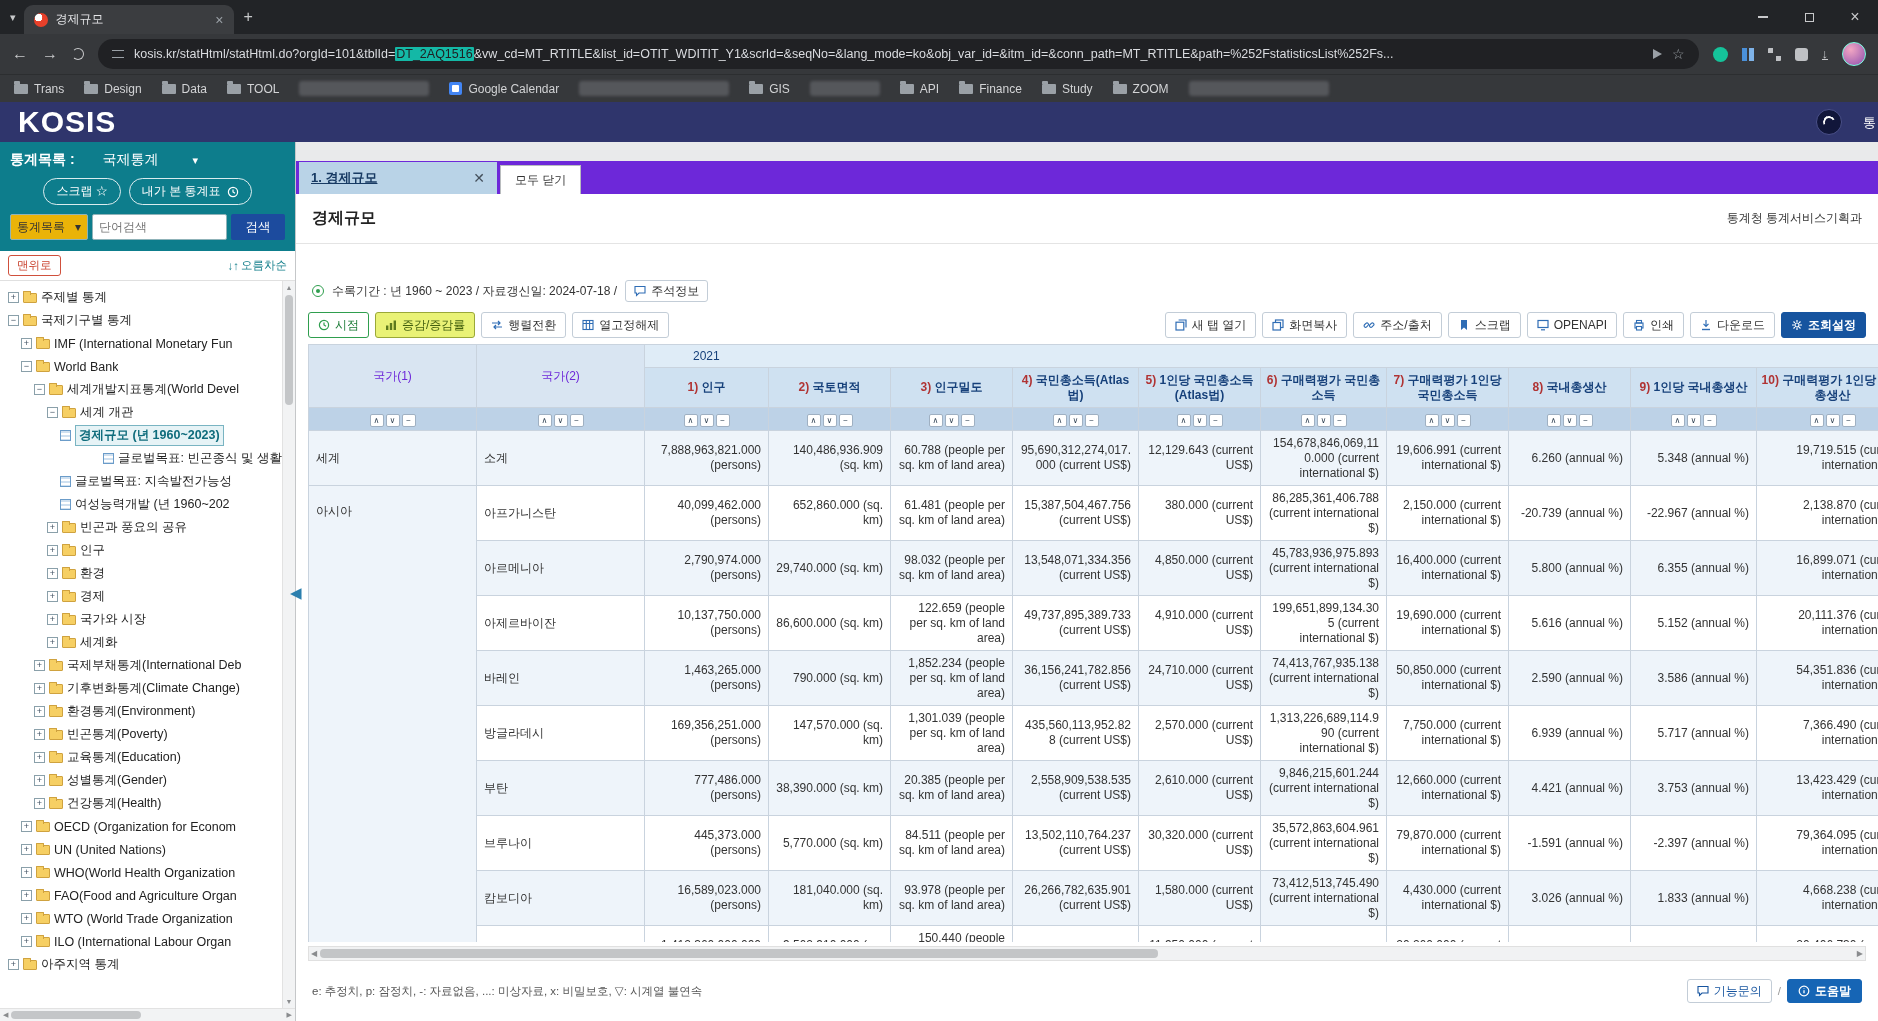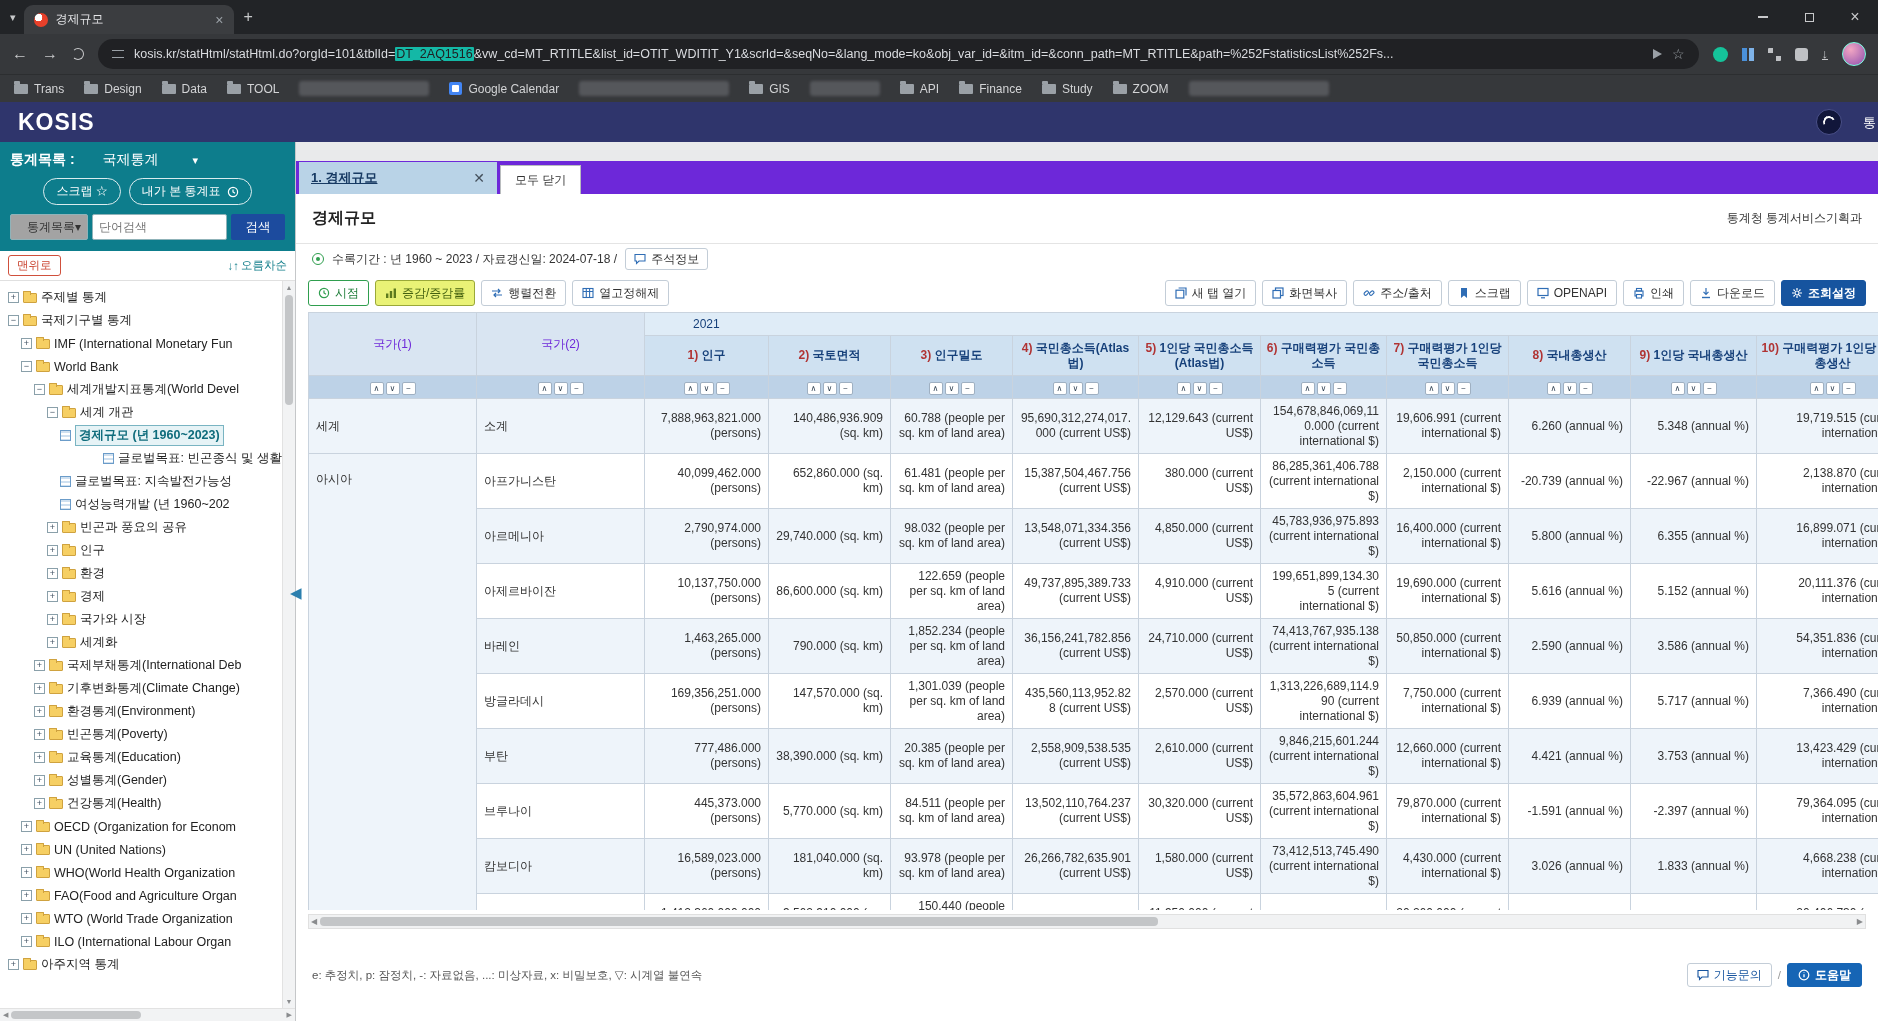--- a/index.html
+++ b/index.html
@@ -40,39 +40,39 @@
   .bookmarks{height:28px;background:#36383b;display:flex;align-items:center;padding:0 14px;gap:20px;border-top:1px solid #2c2e30;overflow:hidden;}
   .bm-item{display:flex;align-items:center;gap:6px;color:#d3d4d6;font-size:12px;flex:none;}
   .bm-folder{width:14px;height:10px;background:#9aa0a6;border-radius:1px;position:relative;flex:none;}
   .bm-folder::before{content:'';position:absolute;top:-3px;left:0;width:6px;height:3px;background:#9aa0a6;border-radius:1px 1px 0 0;}
   .bm-cal{width:13px;height:13px;background:#4285f4;border-radius:2px;position:relative;flex:none;}
   .bm-cal::after{content:'';position:absolute;inset:3px;background:#fff;border-radius:1px;}
   .bm-redacted{height:15px;border-radius:3px;background:#55575b;filter:blur(1.5px);flex:none;}
 
   
   .kosis{height:40px;background:#2f356c;display:flex;align-items:center;padding:0 18px;position:relative;overflow:hidden;}
-  .kosis-logo{color:#fff;font-size:23px;font-weight:bold;letter-spacing:1px;}
+  .kosis-logo{color:#fff;font-size:30px;font-weight:bold;letter-spacing:1px;}
   .kosis-badge{position:absolute;right:36px;top:7px;width:26px;height:26px;border-radius:50%;background:#11163a;border:1px solid #4a5089;}
   .kosis-badge::after{content:'';position:absolute;inset:6px;border:2px solid;border-color:#fff transparent transparent #fff;border-radius:50%;transform:rotate(20deg);}
   .kosis-corner{position:absolute;right:2px;top:12px;color:#fff;font-size:13px;}
 
   
   .app{display:flex;height:879px;position:relative;}
 
   
   .sidebar{width:296px;background:#fff;display:flex;flex-direction:column;border-right:1px solid #c5c7c9;flex:none;}
   .side-teal{background:#0d7d8c;padding:9px 10px 11px;display:flex;flex-direction:column;gap:9px;}
   .side-row1{display:flex;align-items:center;color:#fff;font-size:14px;}
   .side-row1 .lbl{font-weight:bold;}
   .side-row1 .val{margin-left:28px;}
   .side-row1 .chev{margin-left:34px;font-size:11px;}
   .side-row2{display:flex;gap:8px;justify-content:center;}
   .teal-pill{border:1px solid rgba(255,255,255,.85);color:#fff;font-size:12px;border-radius:14px;padding:4px 12px;display:flex;gap:6px;align-items:center;background:transparent;}
   .side-row3{display:flex;gap:4px;}
-  .side-select{background:#a3a3a3;border:1px solid #8fb3b9;height:26px;width:78px;font-size:12px;color:#333;display:flex;align-items:center;justify-content:flex-end;padding:0 6px;border-radius:2px;}
+  .side-select{background:#eab308;border:1px solid #8fb3b9;height:26px;width:78px;font-size:12px;color:#333;display:flex;align-items:center;justify-content:space-between;padding:0 6px;border-radius:2px;}
   .side-input{flex:1;height:26px;background:#fff;border:1px solid #8fb3b9;font-size:12px;padding:0 6px;border-radius:2px;min-width:0;}
   .side-search-btn{width:54px;height:26px;background:#1c4b9e;color:#fff;font-size:12.5px;border:none;border-radius:2px;}
   .side-strip{height:30px;background:#fff;border-bottom:1px solid #e0e0e0;display:flex;align-items:center;justify-content:space-between;padding:0 8px;flex:none;}
   .top-btn{border:1px solid #d0503c;color:#c9422e;font-size:11.5px;padding:2px 8px;border-radius:3px;background:#fff;}
   .sort-link{color:#17808d;font-size:11.5px;display:flex;align-items:center;gap:2px;}
 
   .tree-wrap{flex:1;display:flex;min-height:0;}
   .tree{flex:1;overflow:hidden;padding:5px 0 0 2px;font-size:12.5px;}
   .tree-item{display:flex;align-items:center;gap:4px;height:23px;white-space:nowrap;color:#222;overflow:hidden;}
   .exp{width:11px;height:11px;border:1px solid #8aa0aa;background:#fff;font-size:9px;line-height:9px;text-align:center;color:#456;flex:none;}
@@ -99,21 +99,21 @@
   .doc-tab{display:flex;align-items:center;}
   .doc-tab.active{height:32px;width:198px;background:#b9d3e7;justify-content:space-between;padding:0 12px;font-size:13px;color:#173a63;}
   .doc-tab.active .doc-tab-label{text-decoration:underline;font-weight:bold;}
   .doc-tab.active .x{color:#44505c;font-size:14px;}
   .doc-tab.closeall{height:29px;background:#fff;border:1px solid #b9bcbf;border-bottom:none;padding:0 14px;font-size:12px;color:#333;}
 
   .panel{flex:1;background:#fff;display:flex;flex-direction:column;min-height:0;}
   .title-row{height:50px;display:flex;align-items:center;justify-content:space-between;padding:0 16px;border-bottom:1px solid #e4e4e4;flex:none;}
   .page-title{font-size:16px;font-weight:bold;color:#222;}
   .org-label{font-size:12px;color:#333;}
-  .info-row{height:30px;display:flex;align-items:center;gap:8px;padding:0 16px;font-size:12px;color:#333;flex:none;}
+  .info-row{height:30px;display:flex;align-items:center;gap:8px;padding:0 16px;font-size:12px;color:#333;flex:none;margin-top:32px;}
   .i-target{width:12px;height:12px;border:1.3px solid #2f9e4e;border-radius:50%;position:relative;flex:none;}
   .i-target::after{content:'';position:absolute;inset:3px;background:#2f9e4e;border-radius:50%;}
   .annot-chip{display:flex;align-items:center;gap:5px;border:1px solid #c3cdd7;border-radius:3px;height:22px;padding:0 8px;font-size:12px;color:#333;background:#fff;}
 
   .action-row{height:38px;display:flex;align-items:center;justify-content:space-between;padding:0 12px;flex:none;}
   .act-left,.act-right{display:flex;gap:6px;align-items:center;}
   .btn{height:26px;display:flex;align-items:center;gap:5px;padding:0 9px;font-size:12px;border-radius:3px;background:#fff;border:1px solid #c3cdd7;color:#333;}
   .btn .icn{color:#2f6db5;display:flex;}
   .btn.green{border-color:#2f9e4e;color:#1d7c38;}
   .btn.green .icn{color:#2f9e4e;}

